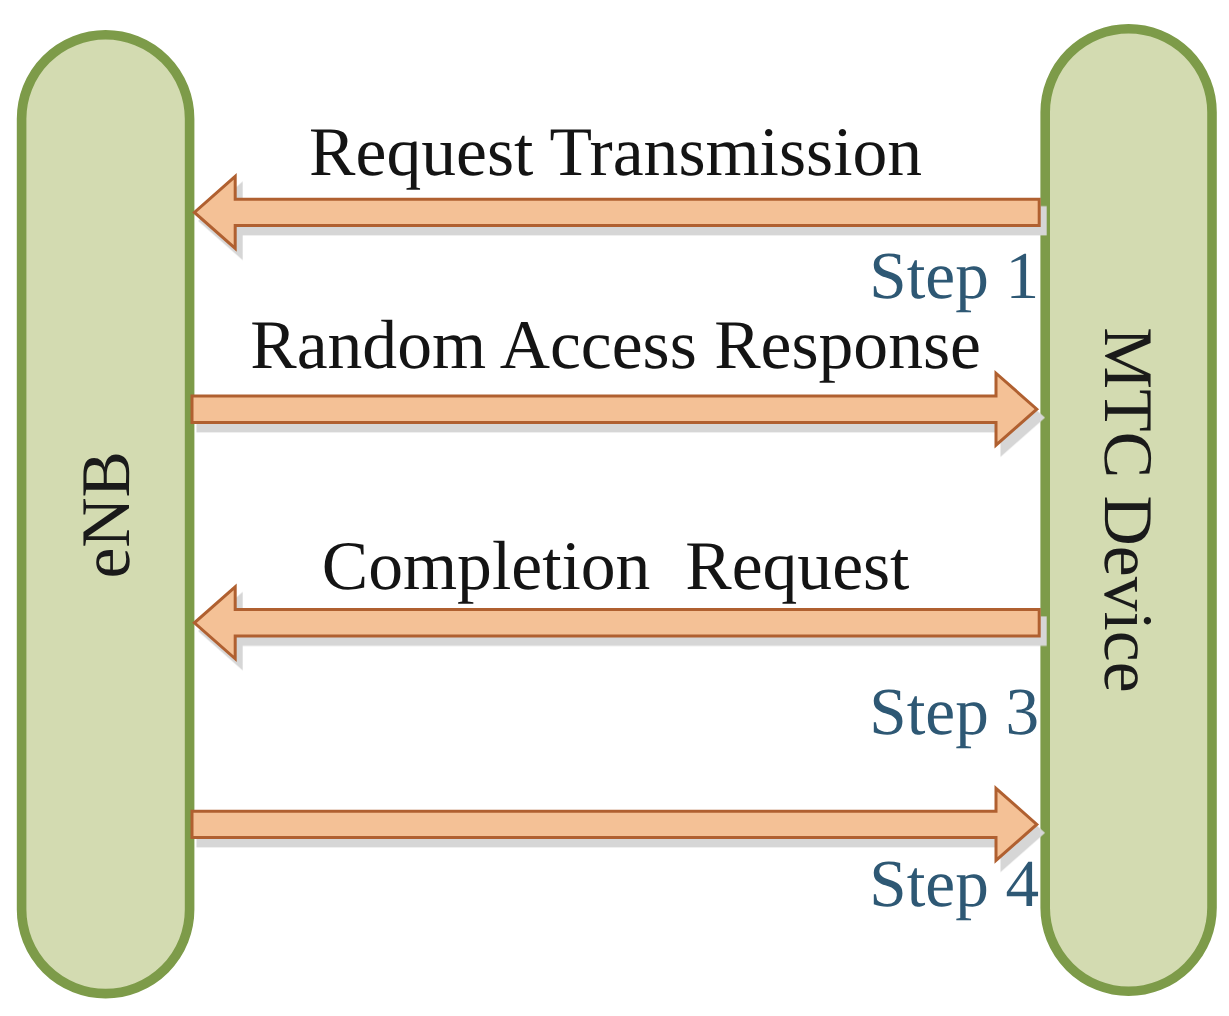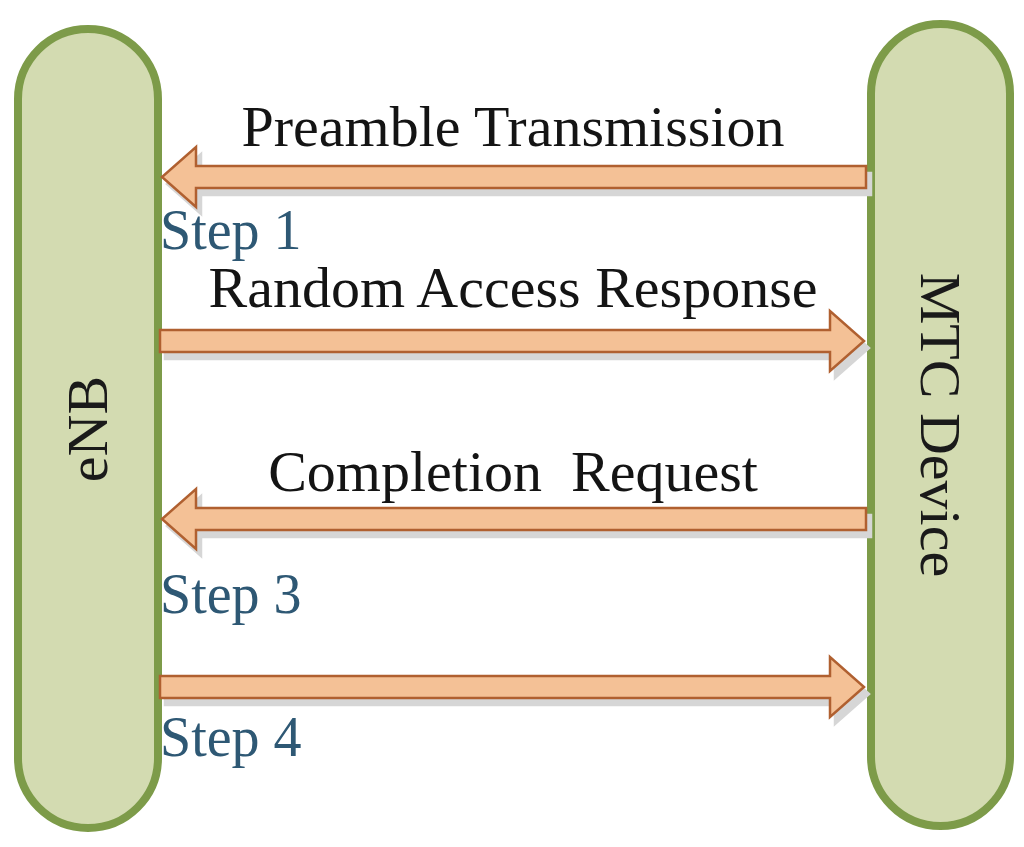--- a/index.html
+++ b/index.html
@@ -35,21 +35,21 @@
   }
   .rot-ccw{transform:rotate(-90deg);}
   .rot-cw{transform:rotate(90deg);}
   .msg-label{
     position:absolute;left:160px;width:706px;
     text-align:center;font-size:58px;line-height:1.1;
     color:var(--message-text);white-space:pre;
   }
   .step-label{
     position:absolute;left:160px;width:706px;
-    text-align:left;font-size:56px;line-height:1.1;
+    text-align:right;font-size:56px;line-height:1.1;
     color:var(--step-text);white-space:pre;
   }
   .arrow{
     position:absolute;left:158px;width:710px;height:66px;
     overflow:visible;
     filter:drop-shadow(5px 7px 0 var(--shadow));
   }
   .arrow polygon{
     fill:var(--arrow-fill);
     stroke:var(--arrow-border);
@@ -63,21 +63,21 @@
 <div class="canvas">
 
   <div class="pill pill-left">
     <span class="pill-label rot-ccw">eNB</span>
   </div>
 
   <div class="pill pill-right">
     <span class="pill-label rot-cw">MTC Device</span>
   </div>
 
-  <div class="msg-label" style="top:95px">Preamble Transmission</div>
+  <div class="msg-label" style="top:95px">Request Transmission</div>
   <svg class="arrow" style="top:144px" viewBox="0 0 710 66" aria-hidden="true">
     <polygon points="708,22 38,22 38,3 4,33 38,63 38,44 708,44"></polygon>
   </svg>
   <div class="step-label" style="top:200px">Step 1</div>
 
   <div class="msg-label" style="top:256px">Random Access Response</div>
   <svg class="arrow" style="top:308px" viewBox="0 0 710 66" aria-hidden="true">
     <polygon points="2,22 672,22 672,3 706,33 672,63 672,44 2,44"></polygon>
   </svg>
 

